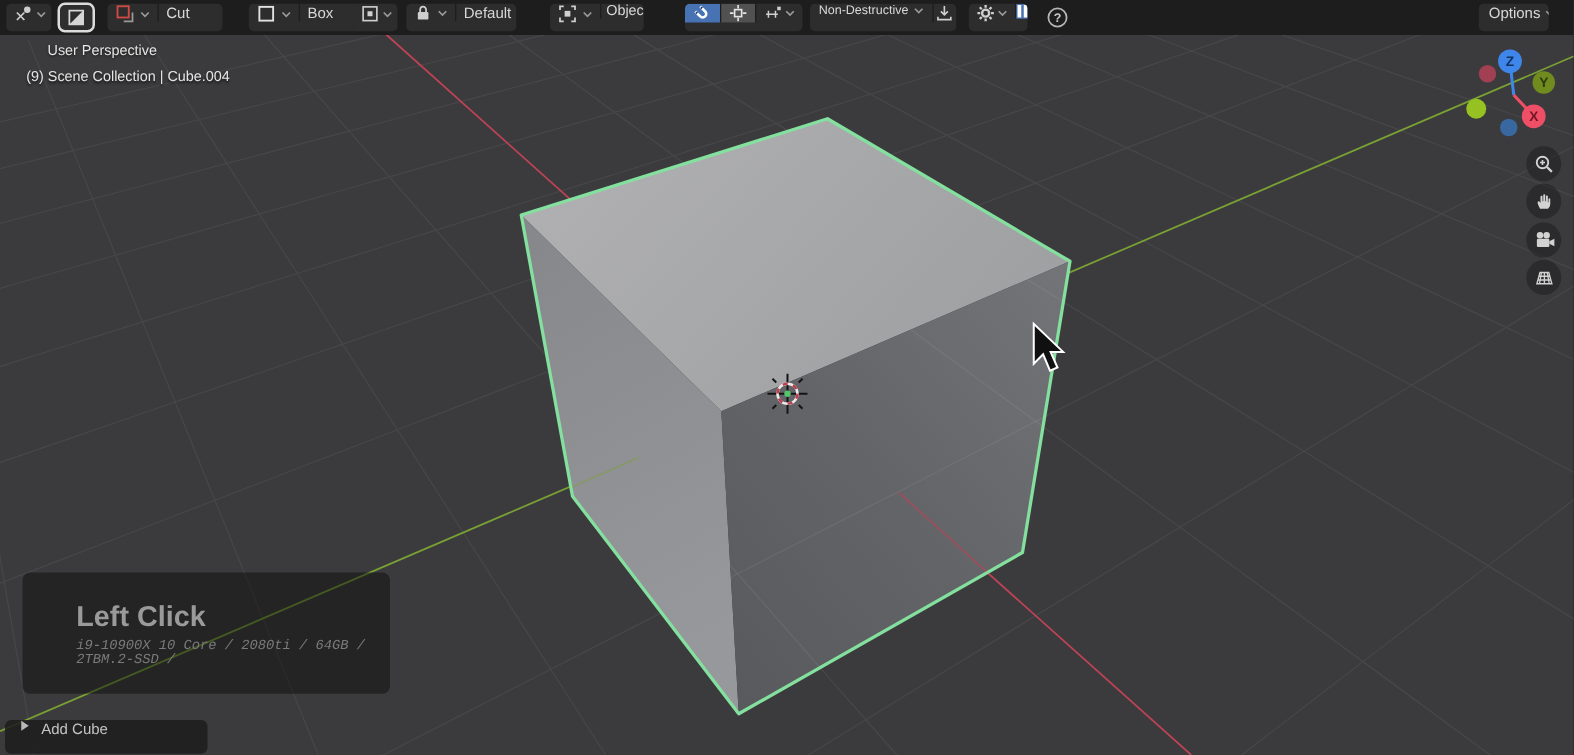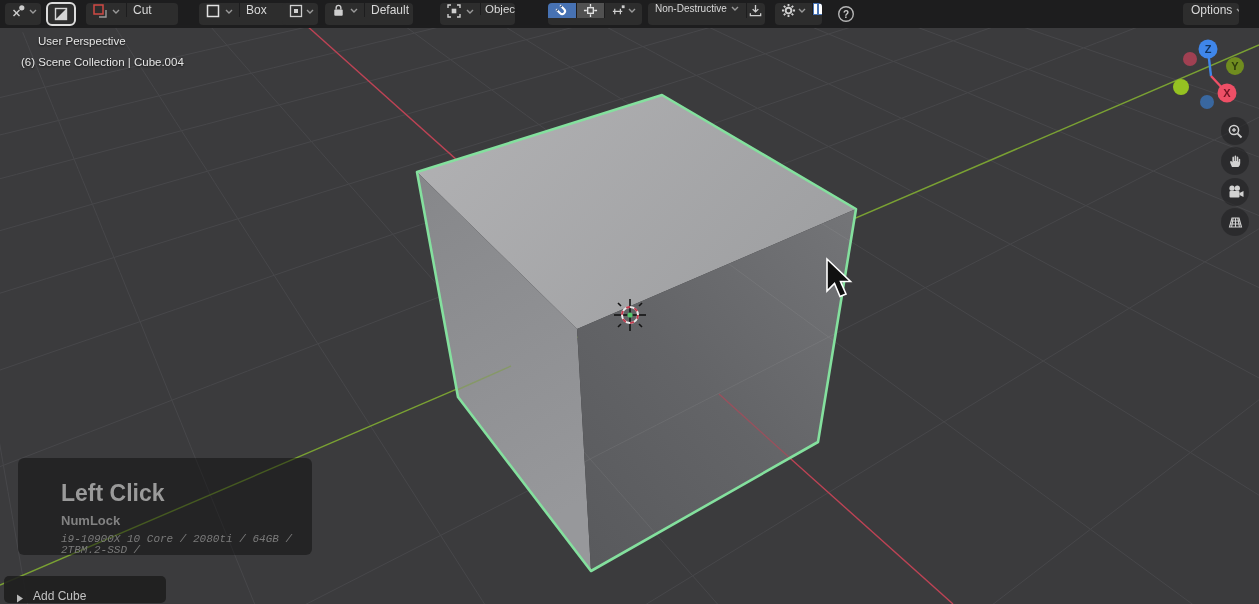--- a/index.html
+++ b/index.html
@@ -31,21 +31,21 @@
            background:rgba(33,33,35,.58);display:flex;align-items:center;justify-content:center;}
   
   #screencast{position:absolute;left:18px;top:458px;width:294px;height:97px;z-index:6;
               background:rgba(12,12,12,.48);border-radius:6px;box-sizing:border-box;
               padding:24px 0 4px 43px;}
   #sc-key{font-size:23px;font-weight:700;color:#9a9a9a;line-height:1;}
   #sc-mod{font-size:13px;font-weight:700;color:#828282;margin-top:9px;line-height:1;}
   #sc-specs{font-size:11px;font-style:italic;color:#7a7a7a;margin-top:7px;line-height:1;font-family:Liberation Mono, monospace;}
   
   #op-panel{position:absolute;left:4px;top:576px;width:162px;height:27px;z-index:6;
-            background:rgba(30,30,30,.88);border-radius:5px;display:flex;align-items:flex-end;
+            background:rgba(30,30,30,.88);border-radius:5px;display:flex;align-items:flex-start;
             gap:9px;padding-left:12px;box-sizing:border-box;}
   #op-panel span{font-size:12px;color:#c3c3c3;}
 </style>
 </head>
 <body>
 
 <div id="app">
 
   <svg id="scene" width="1259" height="604" viewBox="0 0 1259 604">
     <defs>
@@ -170,21 +170,21 @@
       <circle cx="1235" cy="66" r="9" style="fill:var(--gizmo_y)"></circle>
       <text x="1235" y="66" dy=".36em" text-anchor="middle" font-size="11" font-weight="bold" fill="#2e3c0c">Y</text>
       <circle cx="1227" cy="93" r="9.5" style="fill:var(--gizmo_x)"></circle>
       <text x="1227" y="93" dy=".36em" text-anchor="middle" font-size="11" font-weight="bold" fill="#731423">X</text>
     </g>
 
     <path d="M827,259 v32 l7.5,-7.5 l5.5,13 l6,-2.5 l-5.5,-12.5 h10 z" fill="#101010" stroke="#ffffff" stroke-width="1.6"></path>
   </svg>
 
   <div class="vp-label" style="left:38px;top:35px">User Perspective</div>
-  <div class="vp-label" style="left:21px;top:56px">(6) Scene Collection | Cube.004</div>
+  <div class="vp-label" style="left:21px;top:56px">(9) Scene Collection | Cube.004</div>
 
   <div id="topbar">
 
     <div class="tb-group" style="left:5px;width:36px">
       <div class="tb-seg" style="gap:2px">
         <svg width="16" height="16" viewBox="0 0 16 16">
           <line x1="2.5" y1="13" x2="8.5" y2="7" stroke="#cccccc" stroke-width="1.4"></line>
           <line x1="2.5" y1="7" x2="8.5" y2="13" stroke="#cccccc" stroke-width="1.4"></line>
           <circle cx="10.8" cy="4.8" r="2.6" fill="#cccccc"></circle>
         </svg>
@@ -394,21 +394,20 @@
       <g fill="none" stroke="#d2d2d2" stroke-width="1.1">
         <path d="M5 4 H12 L14.5 13 H2.5 Z"></path>
         <path d="M4.2 7 h8.6 M3.4 10 h10.2"></path>
         <path d="M8.5 4 V13 M6.2 4 L4.6 13 M10.8 4 L12.4 13"></path>
       </g>
     </svg>
   </div>
 
   <div id="screencast">
     <div id="sc-key">Left Click</div>
-    <div id="sc-mod">NumLock</div>
     <div id="sc-specs">i9-10900X 10 Core / 2080ti / 64GB / 2TBM.2-SSD /</div>
   </div>
 
   <div id="op-panel">
     <svg width="8" height="9" viewBox="0 0 8 9">
       <path d="M1 0.5 L7 4.5 L1 8.5 Z" fill="#b8b8b8"></path>
     </svg>
     <span>Add Cube</span>
   </div>
 

